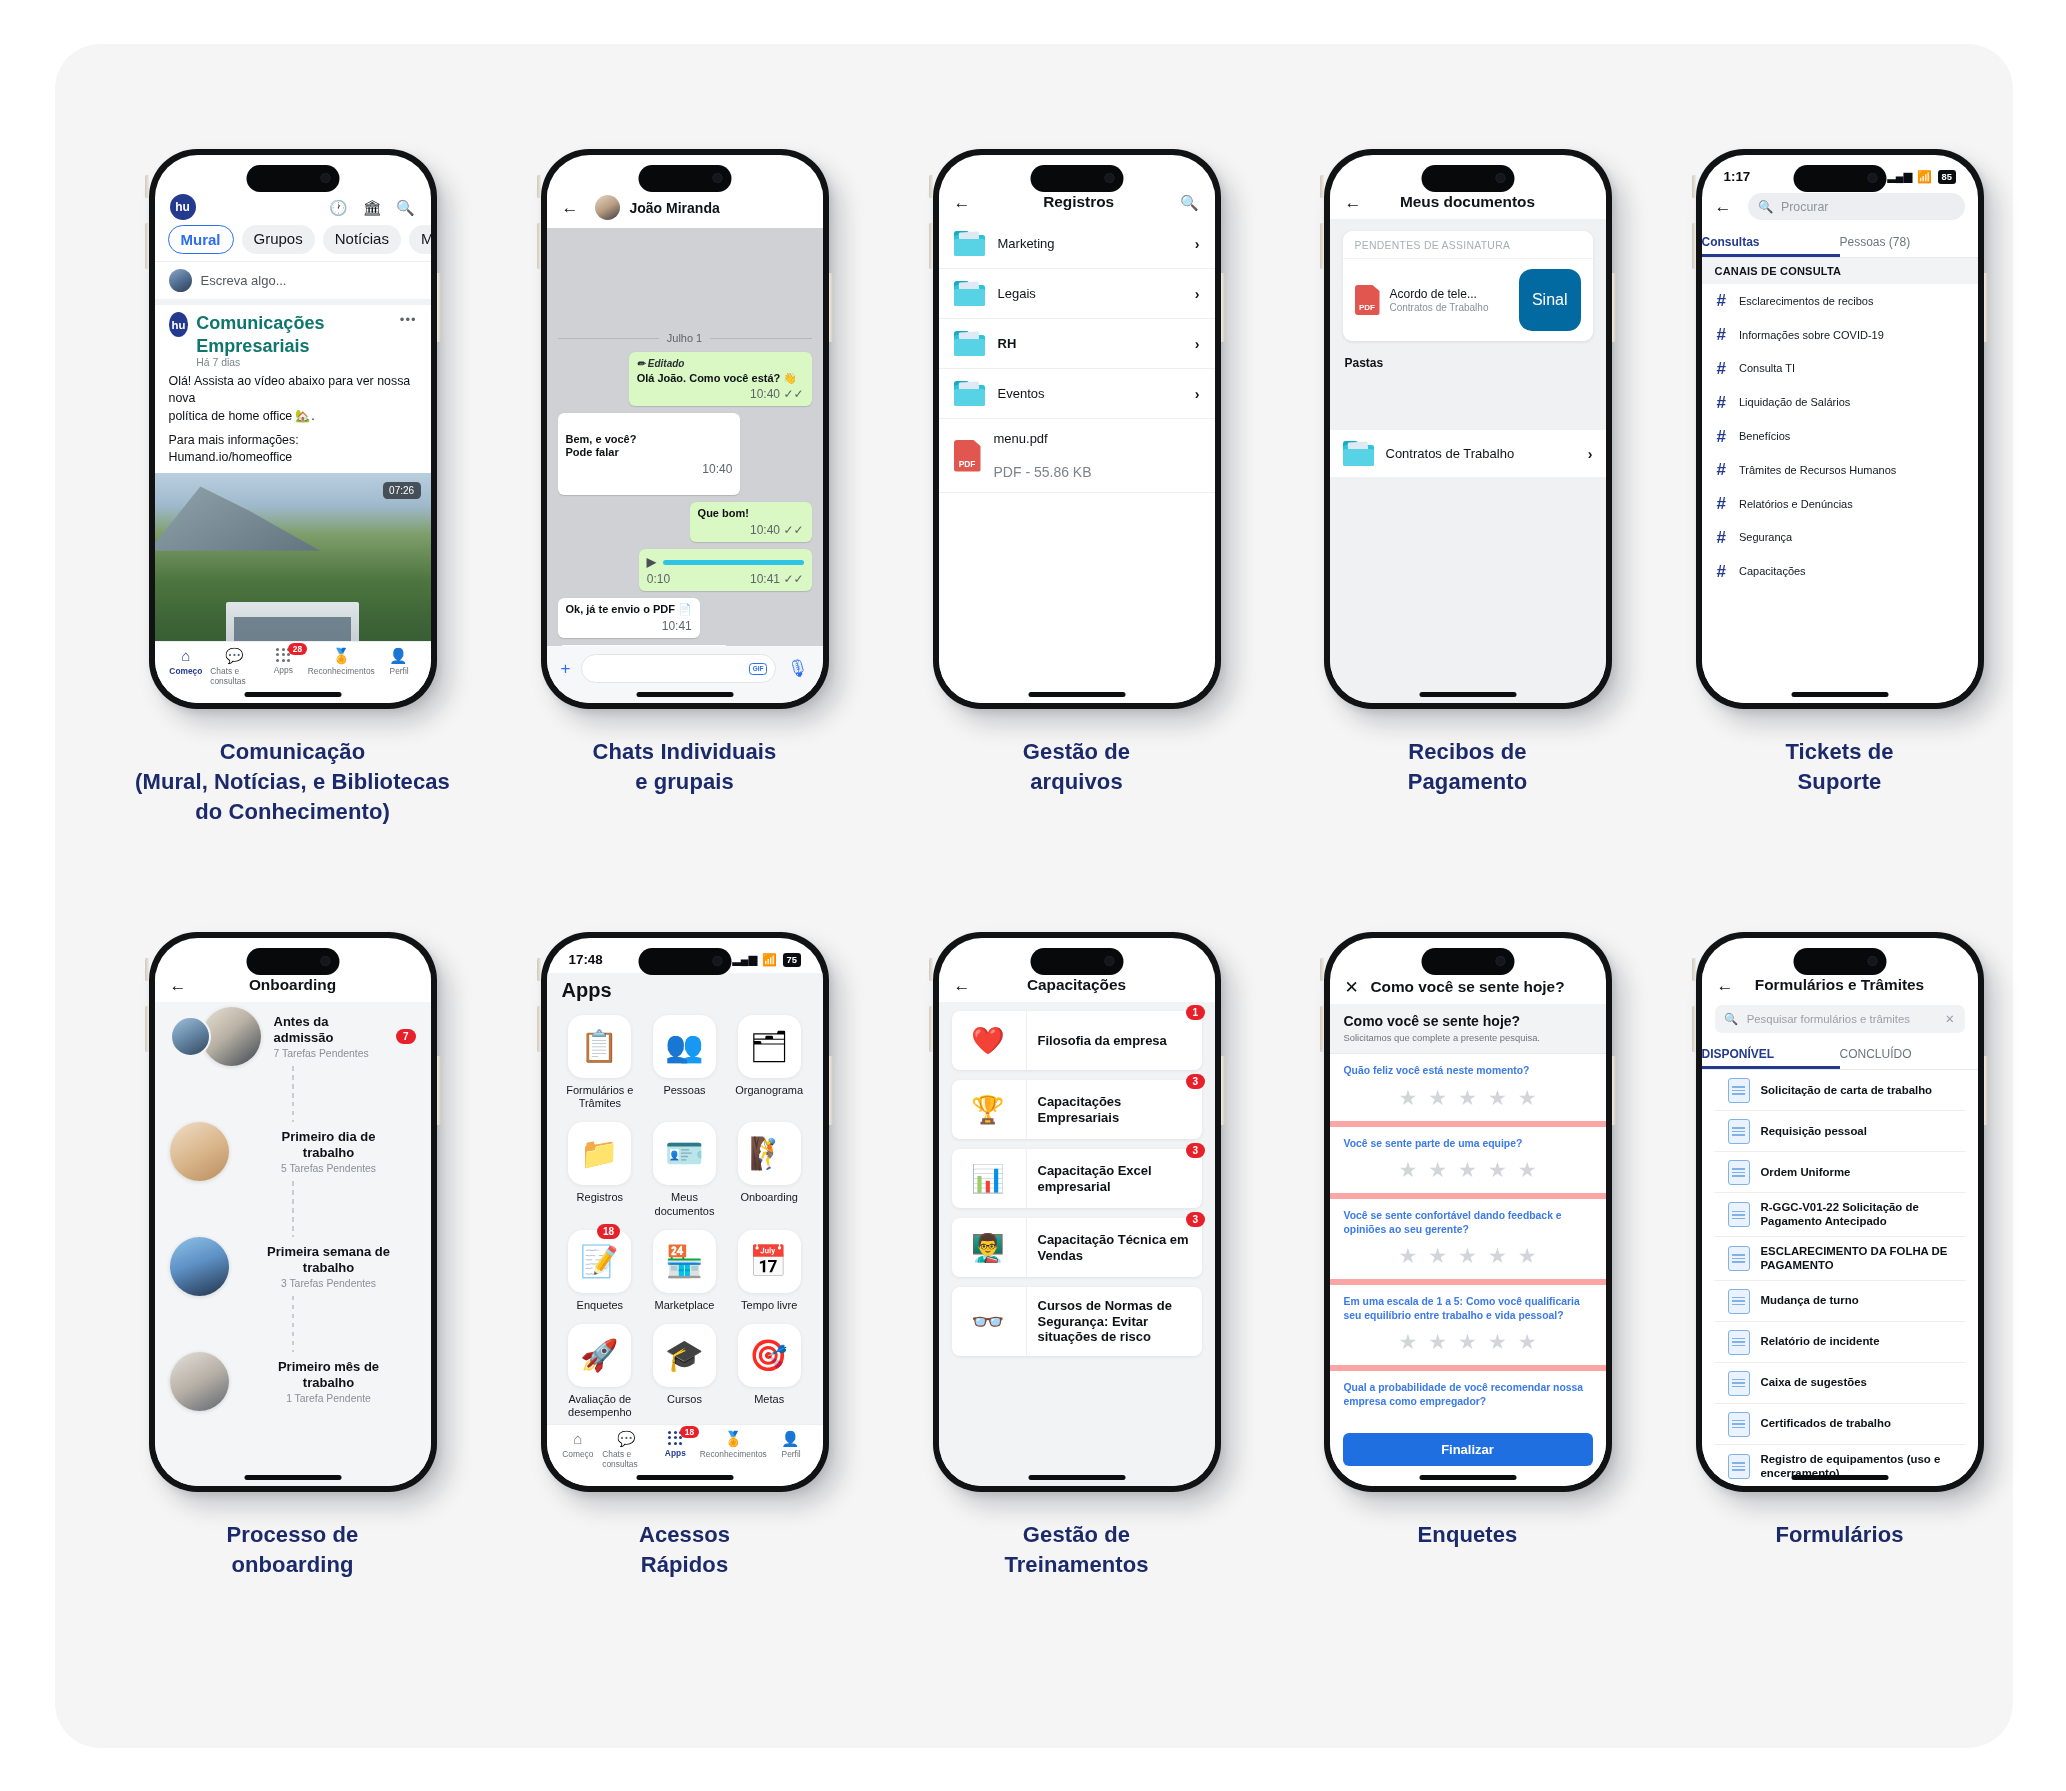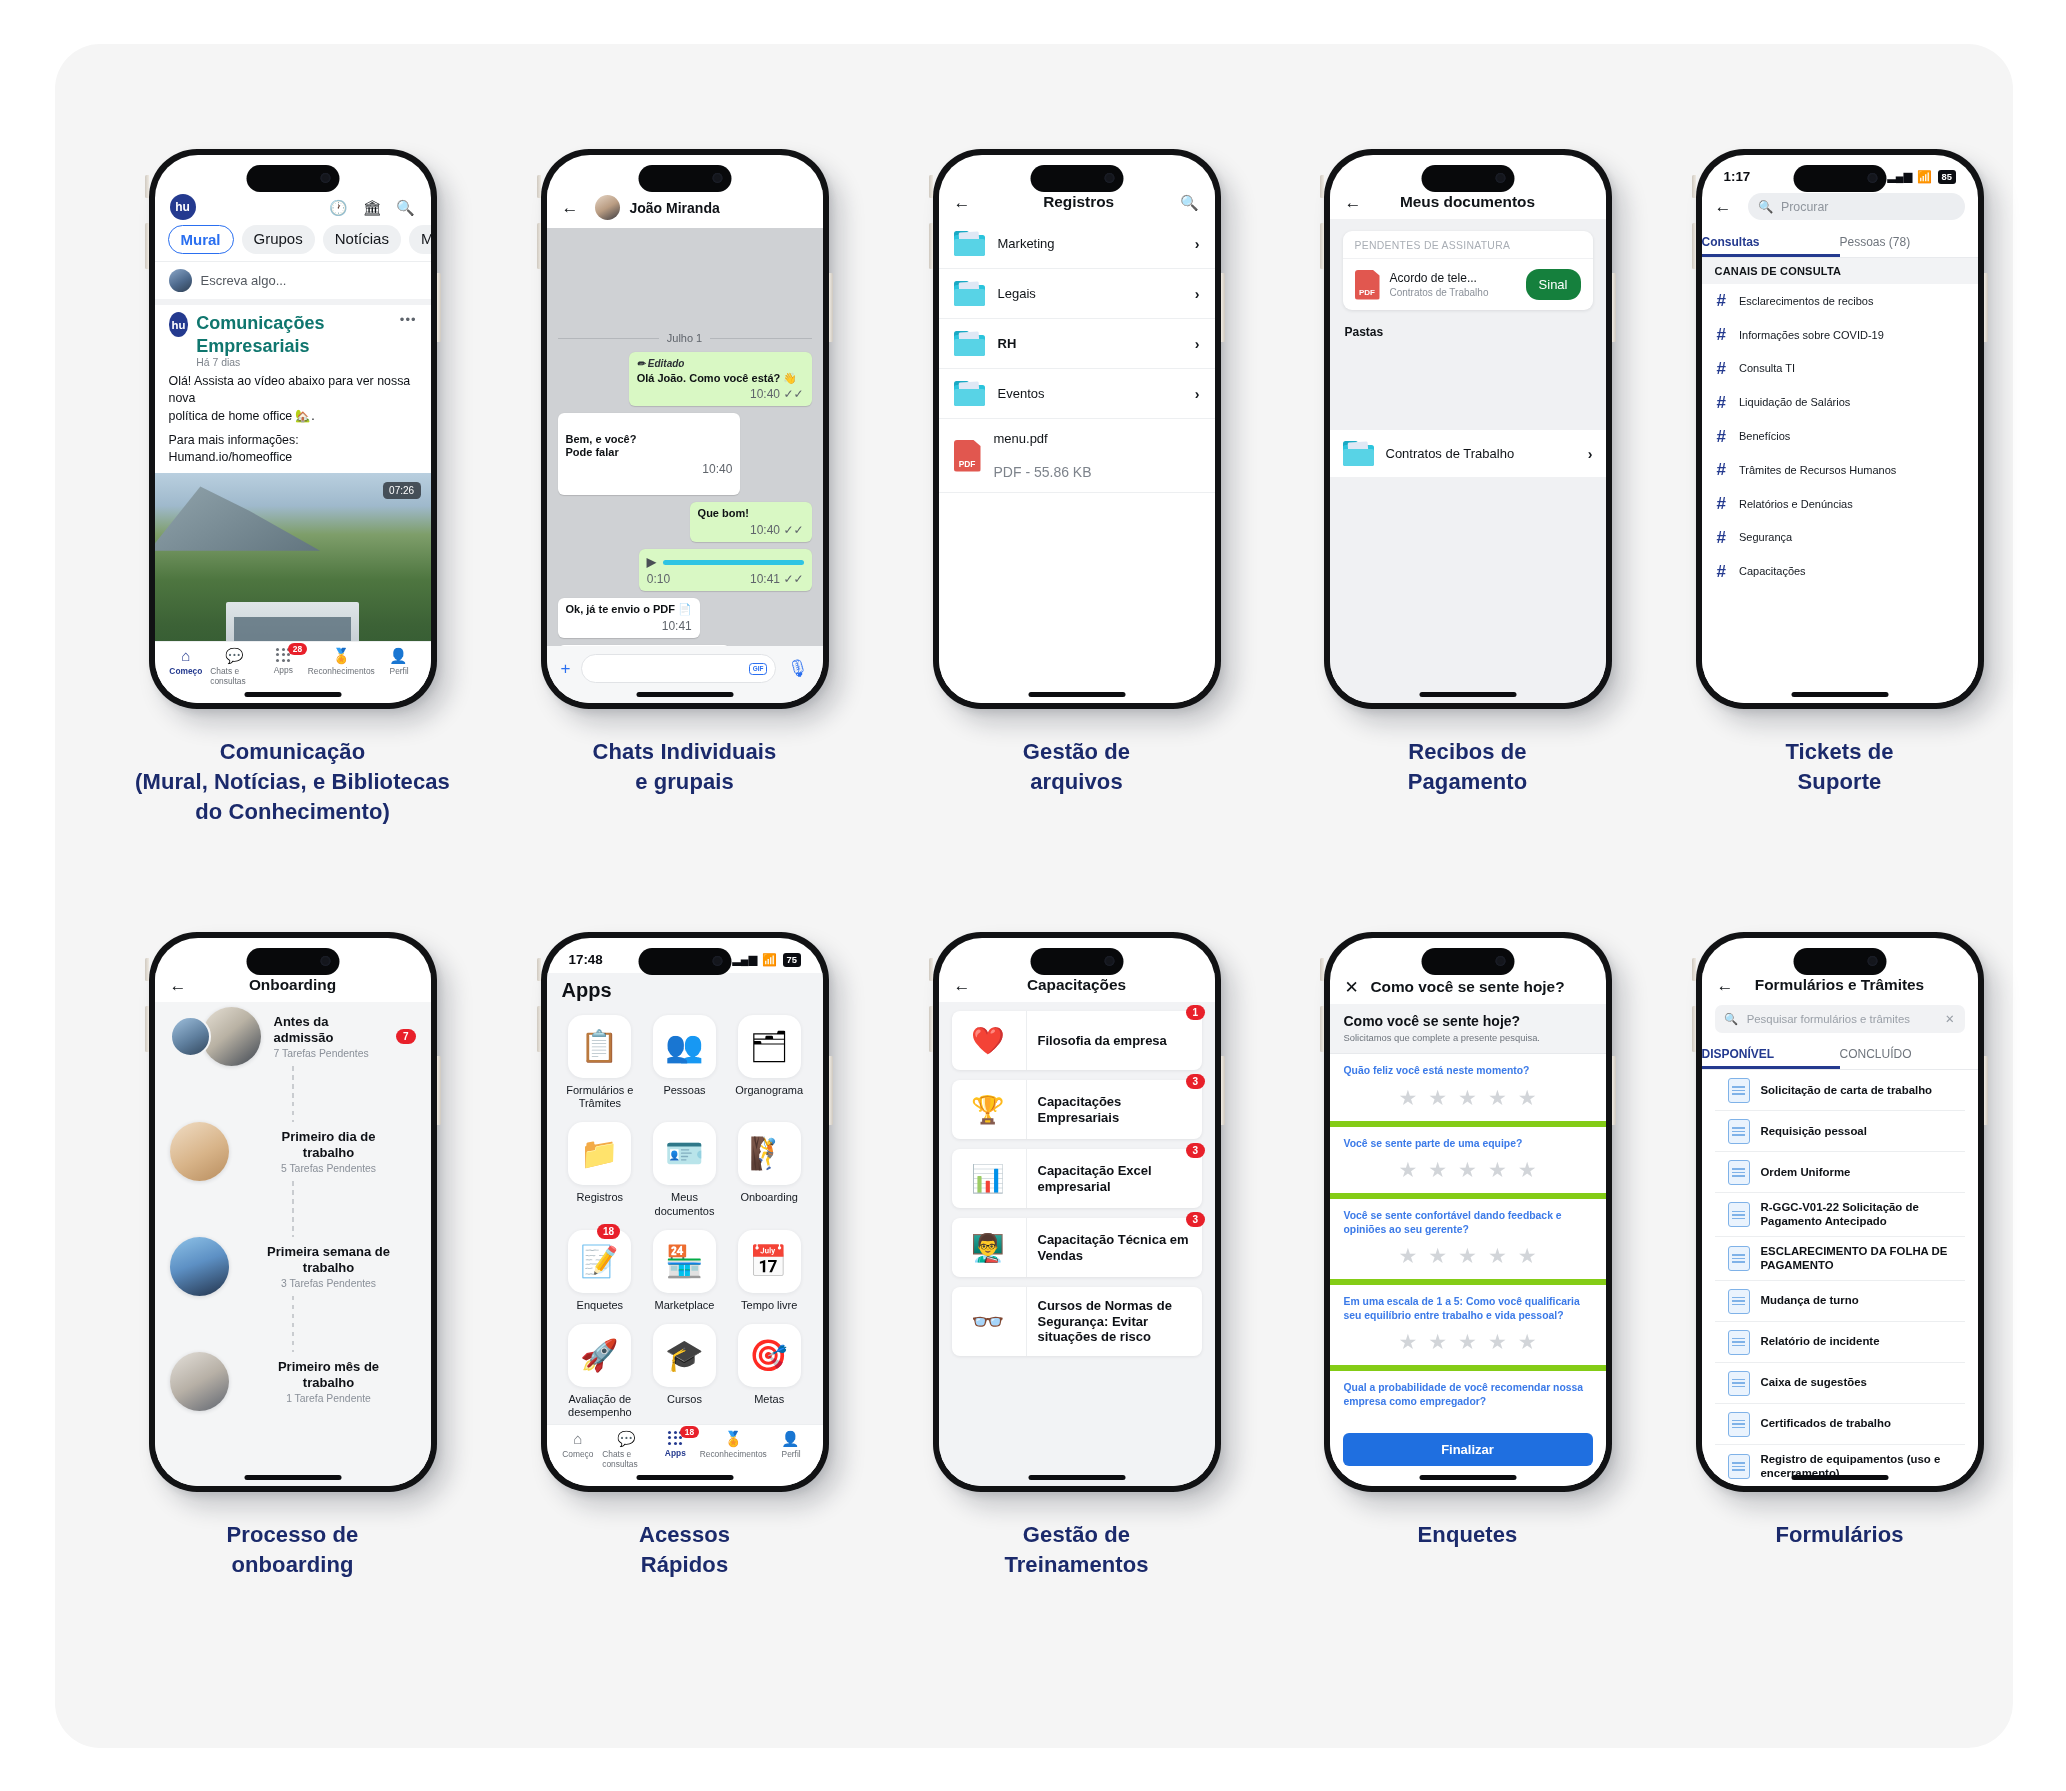--- a/index.html
+++ b/index.html
@@ -118,21 +118,21 @@
   .fsub{font-size:14px;color:#7d838b;margin-top:18px}
   .spacer{flex:1}
 
   
   .docsbody{flex:1;background:#f0f1f3;padding:12px 13px}
   .card{background:#fff;border-radius:9px;box-shadow:0 1px 3.5px rgba(20,25,40,.10);overflow:hidden}
   .cardhd{font-size:10.4px;color:#a9aeb5;letter-spacing:0.3px;padding:9px 12px 7px;border-bottom:1px solid #f0f1f3}
   .docrow{display:flex;align-items:center;gap:10px;padding:10px 12px}
   .doctitle{font-size:12px;color:#101418}
   .docsub{font-size:10px;color:#8a9099;margin-top:1.5px}
-  .signbtn{margin-left:auto;background:#15803d;color:#fff;font-size:13px;padding:8px 13px;border-radius:13px}
+  .signbtn{margin-left:auto;background:#0369a1;color:#fff;font-size:16px;padding:22px 13px;border-radius:13px}
   .sechd{font-size:12px;font-weight:700;color:#101418;margin:15px 0 7px 2px}
   .flatrow{background:#fff;display:flex;align-items:center;gap:12px;padding:11px 13px}
 
   
   .searchwrap{display:flex;align-items:center;gap:10px;padding:3px 13px 8px}
   .searchbox{flex:1;background:#eceef1;border-radius:15px;display:flex;align-items:center;gap:7px;
     padding:6px 11px;font-size:12.4px;color:#8f959d}
   .tabs2{display:flex;border-bottom:1px solid #e8eaed}
   .t2{flex:1;text-align:left;font-size:12px;color:#6f757d;padding:7px 0 8px}
   .t2.on{color:#243a8f;font-weight:700;box-shadow:inset 0 -3px 0 #243a8f}
@@ -179,21 +179,21 @@
   .trtxt{flex:1;display:flex;align-items:center;padding:7px 11px;font-size:13px;font-weight:700;
     color:#0e1116;line-height:1.22}
   .trbadge{position:absolute;top:-6px;right:-3px;background:#e8202a;color:#fff;font-size:10px;
     font-weight:700;border-radius:11px;padding:2px 6.4px}
 
   
   .svhd{display:flex;align-items:center;padding:5px 15px 8px}
   .svintro{background:#f2f3f5;padding:9px 14px 10px;border-bottom:1px solid #e7e9ec}
   .svq1{font-size:14px;font-weight:700;color:#0e1116}
   .svsub{font-size:9.4px;color:#6e747c;margin-top:3px}
-  .svblock{padding:10px 14px 11px;border-bottom:6px solid #84cc16}
+  .svblock{padding:10px 14px 11px;border-bottom:6px solid #fca5a5}
   .svq{font-size:10.4px;font-weight:700;color:#3b7ae8;line-height:1.3}
   .stars{display:flex;gap:11px;justify-content:center;margin-top:8px;font-size:21px;color:#d2d5d9}
   .finwrap{padding:8px 13px 20px;background:#fff;flex:0 0 auto}
   .finbtn{background:#1f6fe0;color:#fff;border-radius:6px;text-align:center;padding:9px 0;
     font-size:13px;font-weight:700}
 
   
   .fmsearch{display:flex;align-items:center;gap:8px;background:#f1f2f4;border-radius:7px;
     margin:3px 13px 7px;padding:7px 10px;font-size:11.4px;color:#9aa0a8}
   .fmrow{display:flex;align-items:center;gap:11px;padding:8px 13px 7px;margin:0 13px;border-bottom:1px solid #eceef0}

